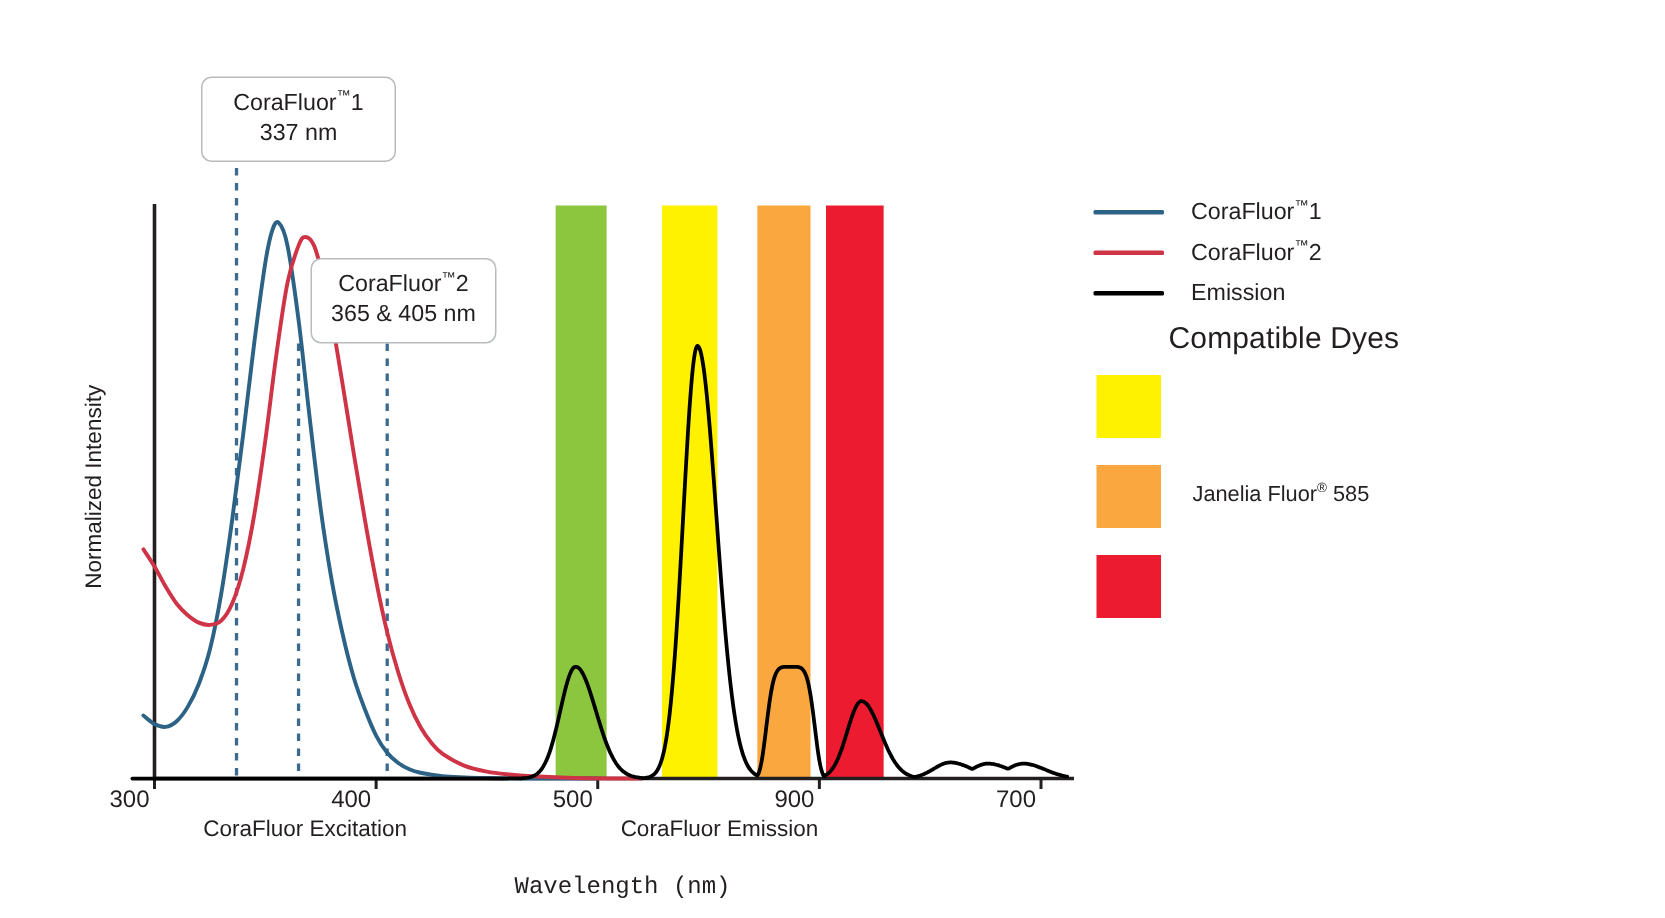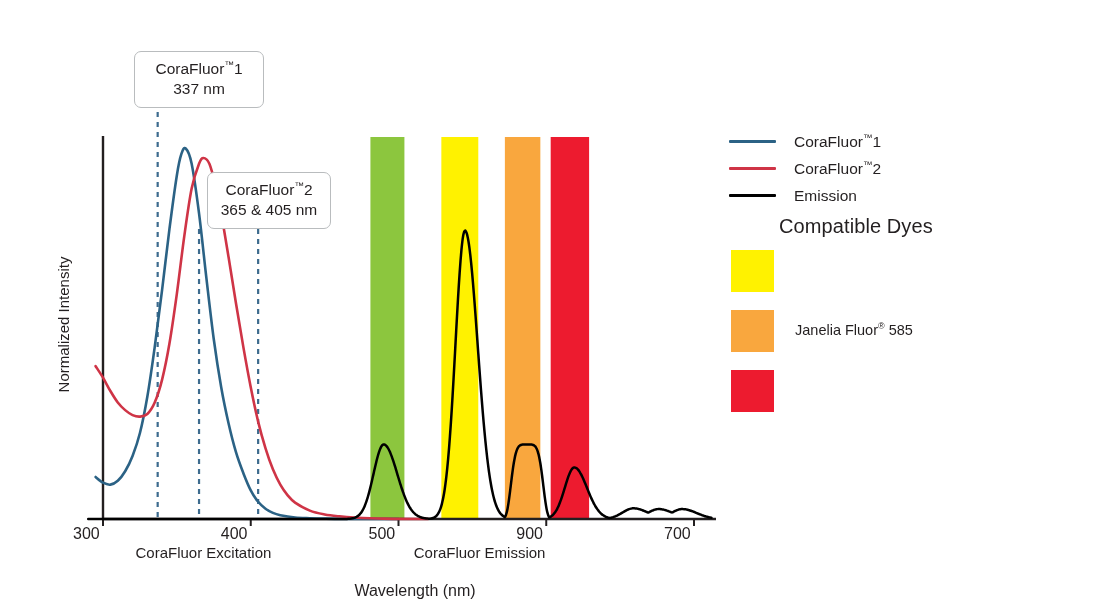--- a/index.html
+++ b/index.html
@@ -83,20 +83,21 @@
     white-space: nowrap;
   }
   #xaxis-title {
     position: absolute;
     left: 285px;
     top: 566px;
     width: 260px;
     text-align: center;
     font-size: 16px;
     color: #231f20;
+    font-family: Liberation Mono, monospace;
   }
   #yaxis-title {
     position: absolute;
     left: -27px;
     top: 300px;
     width: 180px;
     text-align: center;
     font-size: 15px;
     color: #231f20;
     transform: rotate(-90deg);

